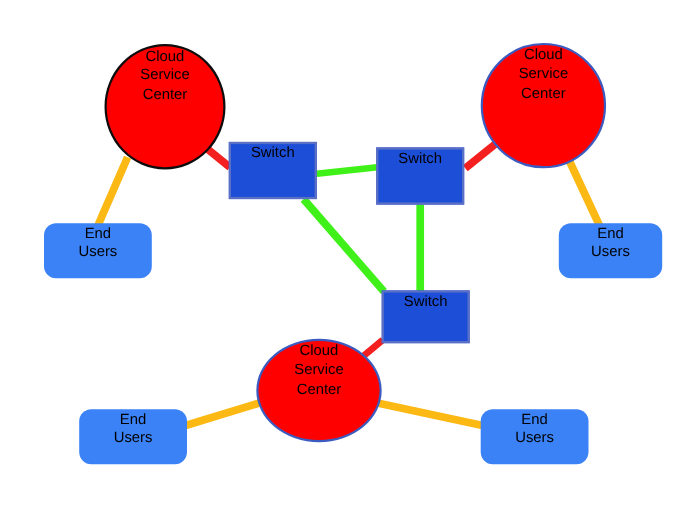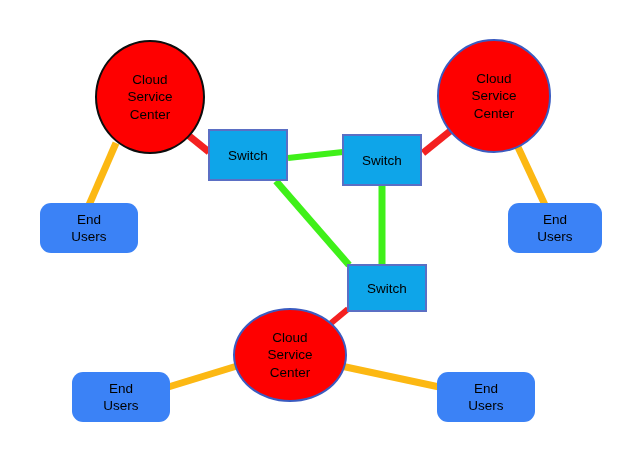--- a/index.html
+++ b/index.html
@@ -18,36 +18,36 @@
   #edges {
     position: absolute;
     left: 0;
     top: 0;
     width: 623px;
     height: 467px;
   }
   .node {
     position: absolute;
     display: flex;
-    align-items: center;
+    align-items: flex-start;
     justify-content: center;
     text-align: center;
     box-sizing: border-box;
   }
   .cloud {
     border-radius: 50%;
     background: #fe0000;
     color: #000000;
     font-size: 13.5px;
     line-height: 1.28;
   }
   .cloud.border-black { border: 2.5px solid #0d0d0d; }
   .cloud.border-blue  { border: 2.5px solid #3b5bc0; }
   .switch {
-    background: #0ea5e9;
+    background: #1d4ed8;
     border: 2px solid #5b6fc4;
     color: #000000;
     font-size: 13.5px;
   }
   .endusers {
     background: #3b82f6;
     border-radius: 11px;
     color: #000000;
     font-size: 13.5px;
     line-height: 1.28;

